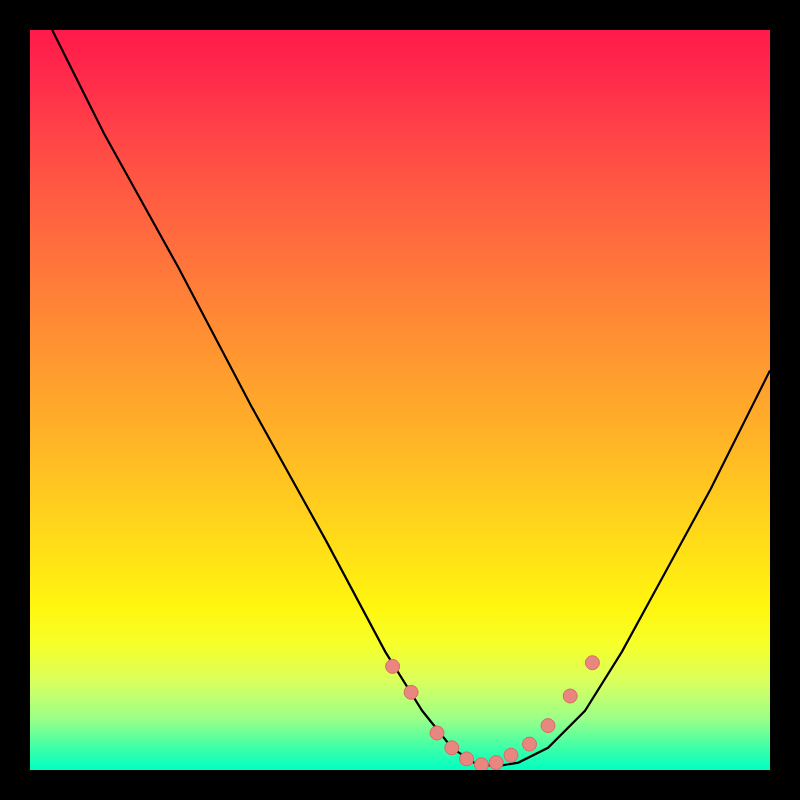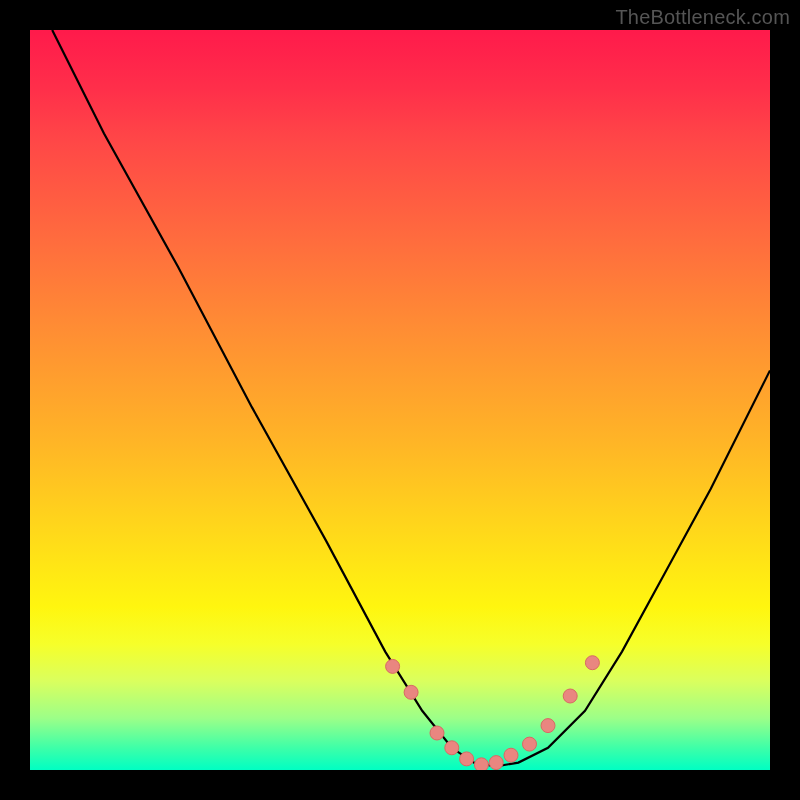--- a/index.html
+++ b/index.html
@@ -54,21 +54,20 @@
     top: 0;
     width: 740px;
     height: 740px;
     pointer-events: none;
   }
 </style>
 </head>
 <body>
 
 <div class="frame">
-  <div class="watermark">TheBottleneck.com</div>
 
   <div class="plot">
     <svg class="curve" viewBox="0 0 740 740" preserveAspectRatio="none">
       <path id="curve-path" fill="none" stroke="#000000" stroke-width="2.2" d="M22.2 0.0 L74.0 103.6 L148.0 236.8 L222.0 377.4 L296.0 510.6 L355.2 621.6 L392.2 680.8 L421.8 717.8 L444.0 732.6 L466.2 736.3 L488.4 732.6 L518.0 717.8 L555.0 680.8 L592.0 621.6 L636.4 540.2 L680.8 458.8 L740.0 340.4"></path>
       <g id="marker-group">
           <circle cx="362.6" cy="636.4" r="7" fill="#e98680" stroke="#d86a63" stroke-width="1"></circle>
           <circle cx="381.1" cy="662.3" r="7" fill="#e98680" stroke="#d86a63" stroke-width="1"></circle>
           <circle cx="407.0" cy="703.0" r="7" fill="#e98680" stroke="#d86a63" stroke-width="1"></circle>
           <circle cx="421.8" cy="717.8" r="7" fill="#e98680" stroke="#d86a63" stroke-width="1"></circle>
           <circle cx="436.6" cy="728.9" r="7" fill="#e98680" stroke="#d86a63" stroke-width="1"></circle>

